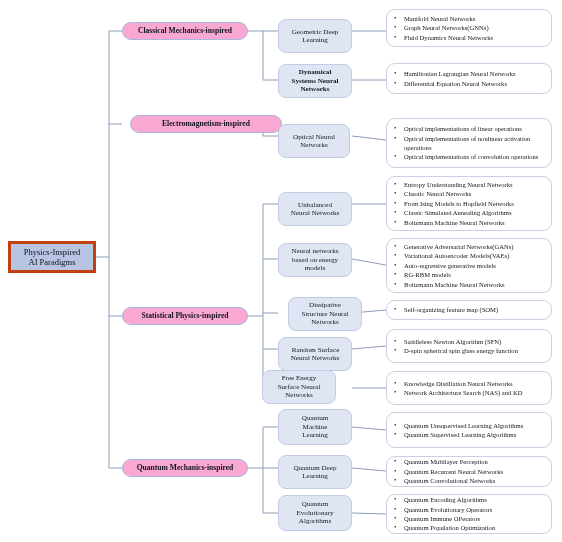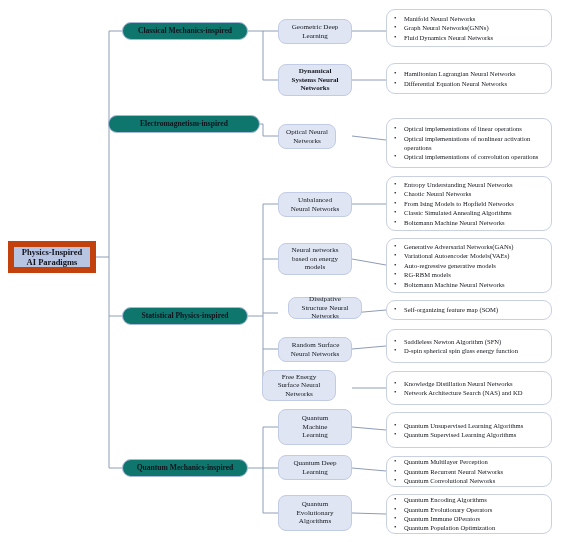--- a/index.html
+++ b/index.html
@@ -19,45 +19,45 @@
     box-sizing:border-box;
     display:flex;
     align-items:center;
     justify-content:center;
     text-align:center;
     line-height:1.18;
   }
   
   .root{
     background:#b7c4e2;
-    border:6px solid #c2410c;
-    font-weight:bold;
+    border:3px solid #c2410c;
+    font-weight:normal;
     font-size:8.5px;
     color:#10131c;
     padding:2px 3px;
     text-align:center;
   }
   
   .lvl1{
-    background:#0f766e;
+    background:#f9a8d4;
     border:1px solid #aab7da;
     border-radius:14px;
     font-weight:bold;
     font-size:7.6px;
     color:#10131c;
     padding:2px 4px;
   }
   
   .lvl2{
     background:#dfe5f3;
     border:1px solid #c2cbe4;
     border-radius:8px;
     font-size:7.1px;
     color:#15181f;
-    padding:10px 3px;
+    padding:16px 3px;
   }
   
   .leaf{
     position:absolute;
     box-sizing:border-box;
     background:#ffffff;
     border:1px solid #c8d0e2;
     border-radius:9px;
     padding:3px 5px 3px 5px;
     display:flex;
@@ -129,37 +129,37 @@
     </g>
   </svg>
 
   <div class="node root" style="left:8px;top:241px;width:88px;height:32px;">
     <span>Physics-Inspired<br>AI Paradigms</span>
   </div>
 
   <div class="node lvl1" style="left:122px;top:22px;width:126px;height:18px;">
     <span>Classical Mechanics-inspired</span>
   </div>
-  <div class="node lvl1" style="left:108px;top:115px;width:152px;height:18px;">
+  <div class="node lvl1" style="left:130px;top:115px;width:152px;height:18px;">
     <span>Electromagnetism-inspired</span>
   </div>
   <div class="node lvl1" style="left:122px;top:307px;width:126px;height:18px;">
     <span>Statistical Physics-inspired</span>
   </div>
   <div class="node lvl1" style="left:122px;top:459px;width:126px;height:18px;">
     <span>Quantum Mechanics-inspired</span>
   </div>
 
   <div class="node lvl2" style="left:278px;top:19px;width:74px;height:25px;">
     <span>Geometric Deep<br>Learning</span>
   </div>
   <div class="node lvl2" style="left:278px;top:64px;width:74px;height:32px;font-weight:bold;">
     <span>Dynamical<br>Systems Neural<br>Networks</span>
   </div>
-  <div class="node lvl2" style="left:278px;top:124px;width:58px;height:25px;">
+  <div class="node lvl2" style="left:278px;top:124px;width:72px;height:25px;">
     <span>Optical Neural<br>Networks</span>
   </div>
   <div class="node lvl2" style="left:278px;top:192px;width:74px;height:25px;">
     <span>Unbalanced<br>Neural Networks</span>
   </div>
   <div class="node lvl2" style="left:278px;top:243px;width:74px;height:32px;">
     <span>Neural networks<br>based on energy<br>models</span>
   </div>
   <div class="node lvl2" style="left:288px;top:297px;width:74px;height:20px;">
     <span>Dissipative<br>Structure Neural<br>Networks</span>

